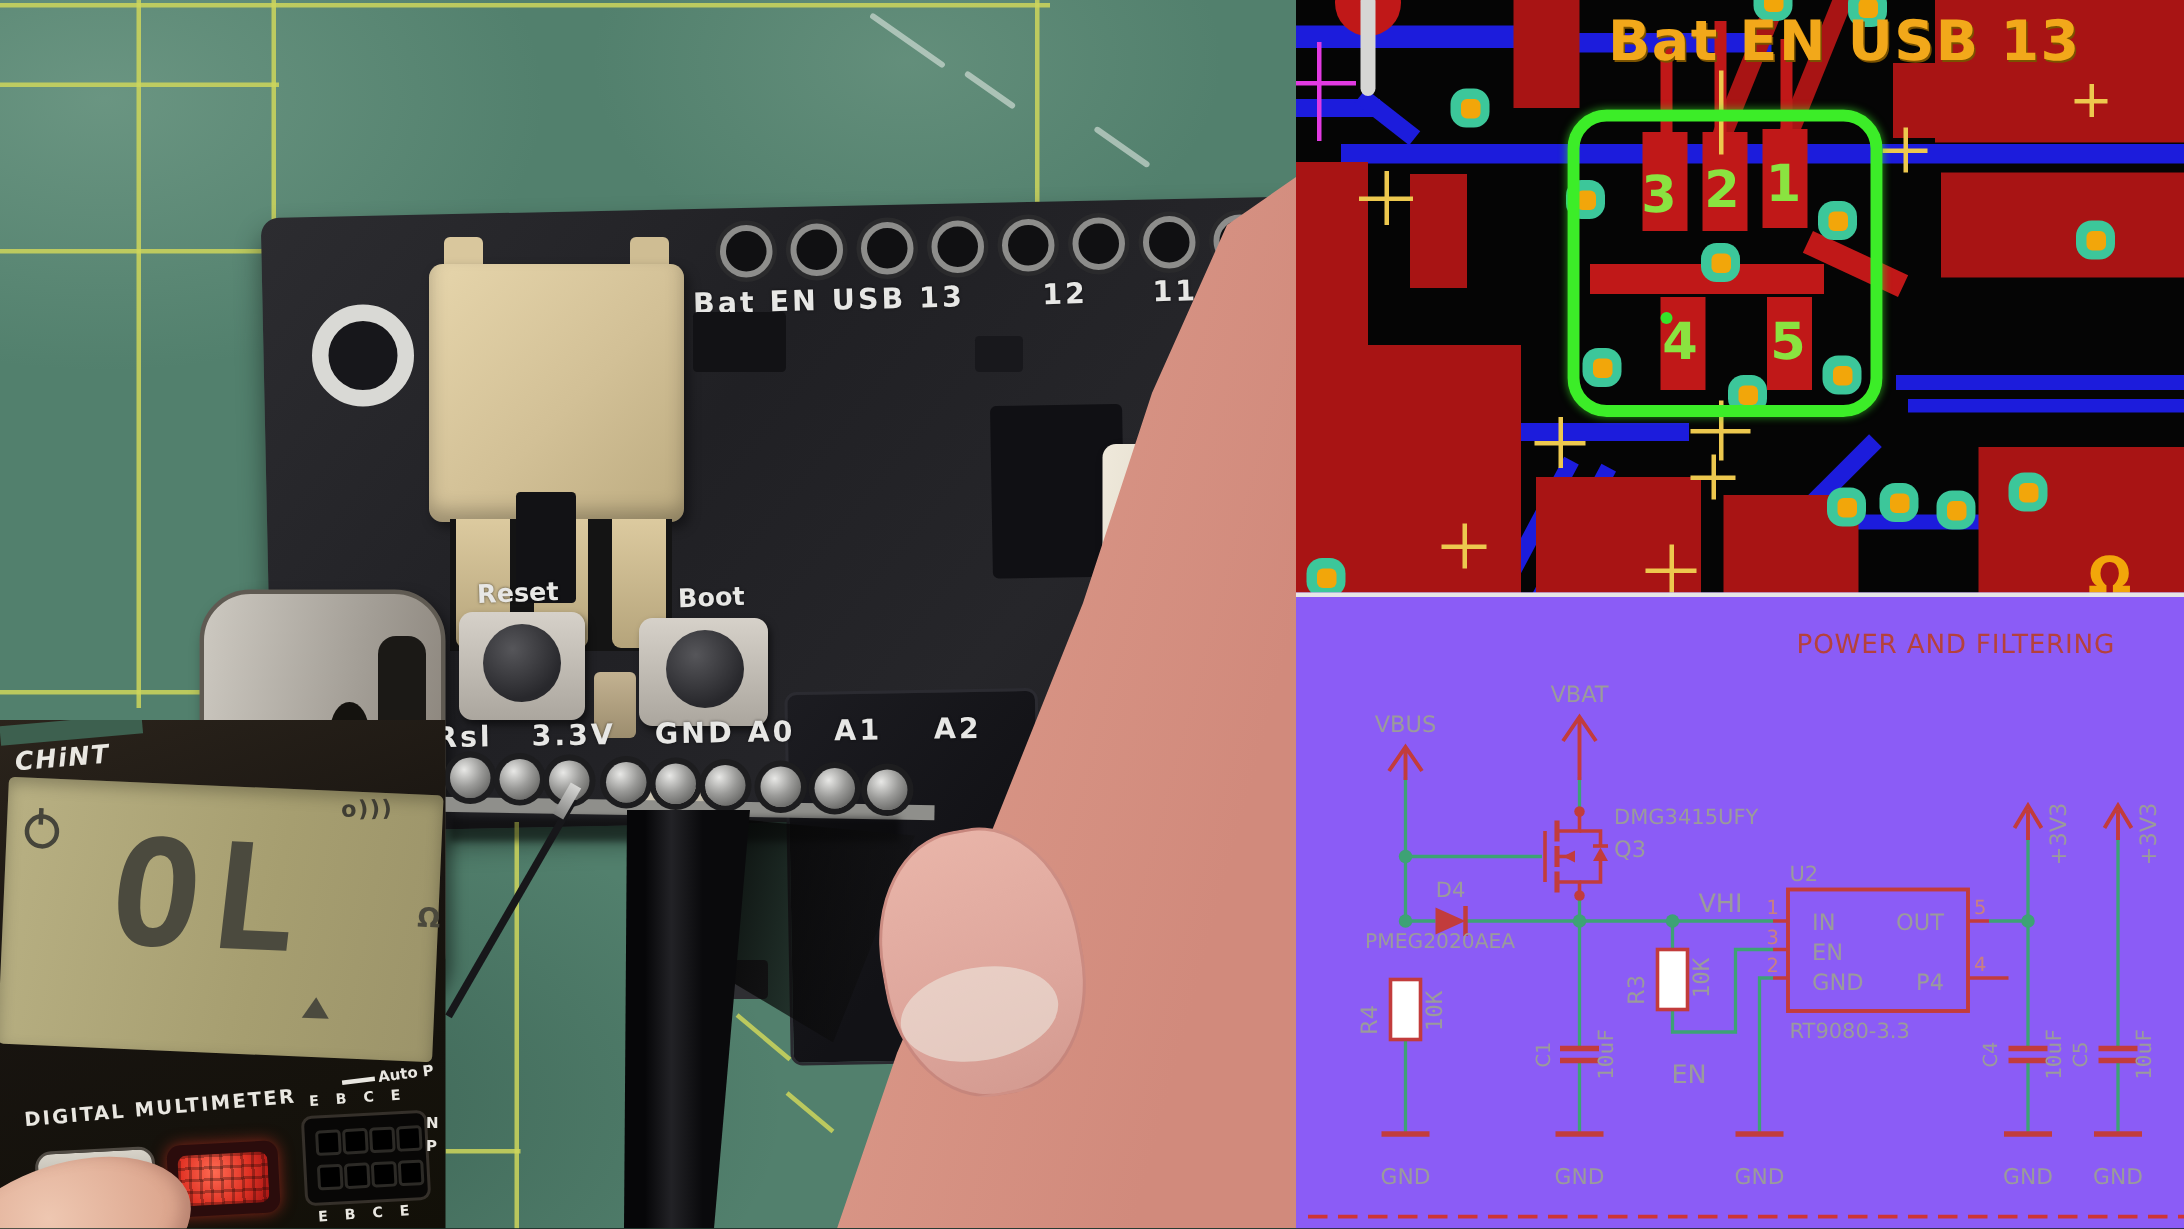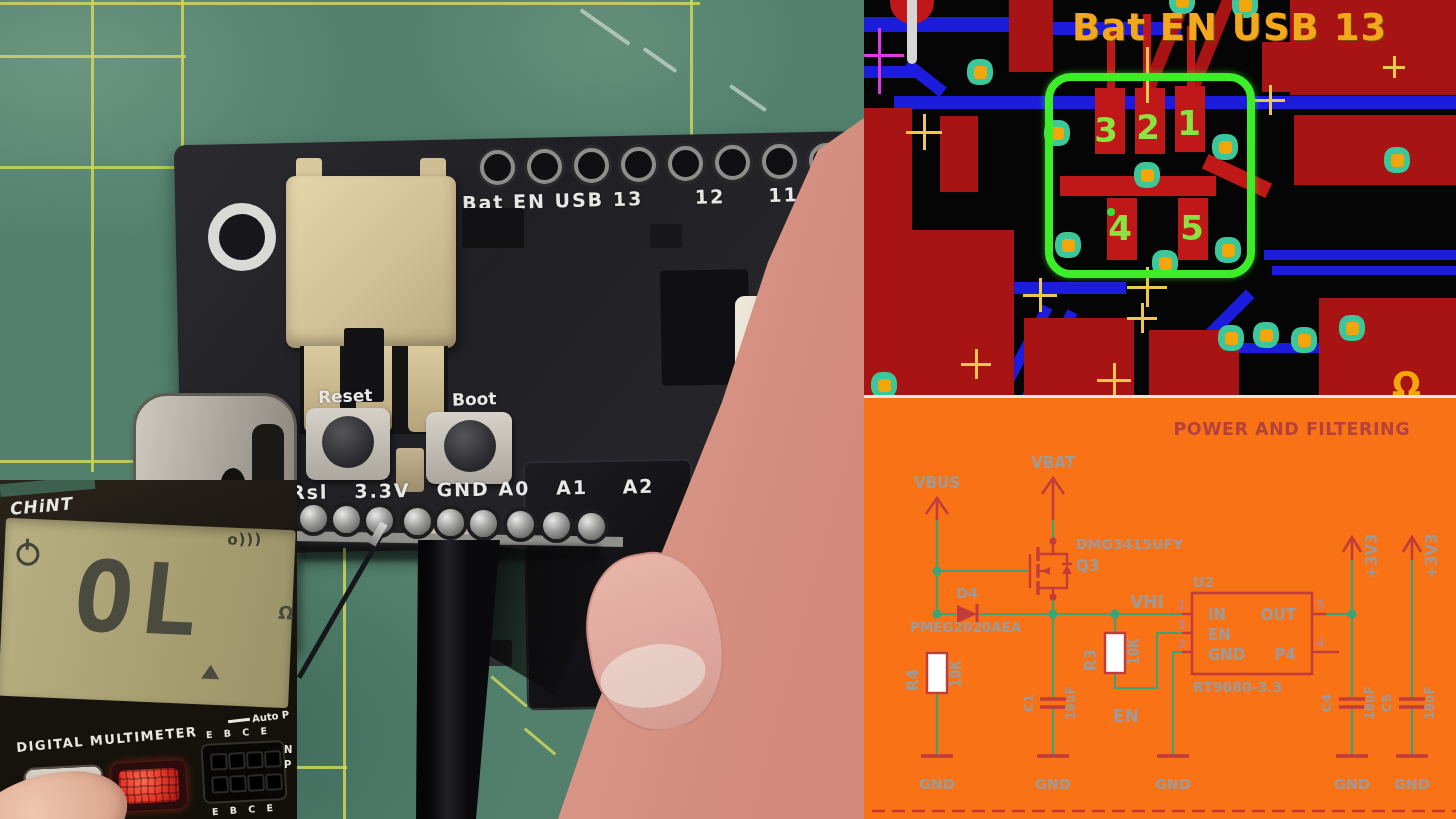--- a/index.html
+++ b/index.html
@@ -22,21 +22,21 @@
   .red{position:absolute;background:#a81414;}
   .red2{position:absolute;background:#c01818;}
   .blue{position:absolute;background:#1c1cdc;}
   .via{position:absolute;width:26px;height:26px;border-radius:40%;background:#3cc79a;display:flex;align-items:center;justify-content:center;}
   .via i{width:13px;height:13px;background:#f2a60a;border-radius:30%;display:block;}
   .xc{position:absolute;background:
       linear-gradient(#edc84e,#edc84e) center/100% 3px no-repeat,
       linear-gradient(#edc84e,#edc84e) center/3px 100% no-repeat;}
   .pinlab{position:absolute;color:#8ae340;font-size:34px;font-weight:bold;text-align:center;width:30px;}
   
-  #schem{left:864px;top:395px;width:592px;height:424px;background:#f97316;border-top:3px solid #e6e6e6;box-sizing:border-box;font-weight:bold;}
+  #schem{left:864px;top:395px;width:592px;height:424px;background:#8b5cf6;border-top:3px solid #e6e6e6;box-sizing:border-box;}
   
   #meter{left:0;top:480px;width:297px;height:339px;background:linear-gradient(160deg,#2b241c 0%,#181410 45%,#121008 100%);overflow:hidden;}
   .mlabel{position:absolute;color:#e9e7e1;font-weight:bold;}
   .pwr{position:absolute;width:17px;height:17px;border:3px solid #45443a;border-radius:50%;}
   .pwr:before{content:"";position:absolute;left:6px;top:-7px;width:3px;height:11px;background:#45443a;}
 </style>
 </head>
 <body>
 
 <div id="photo" class="abs">

